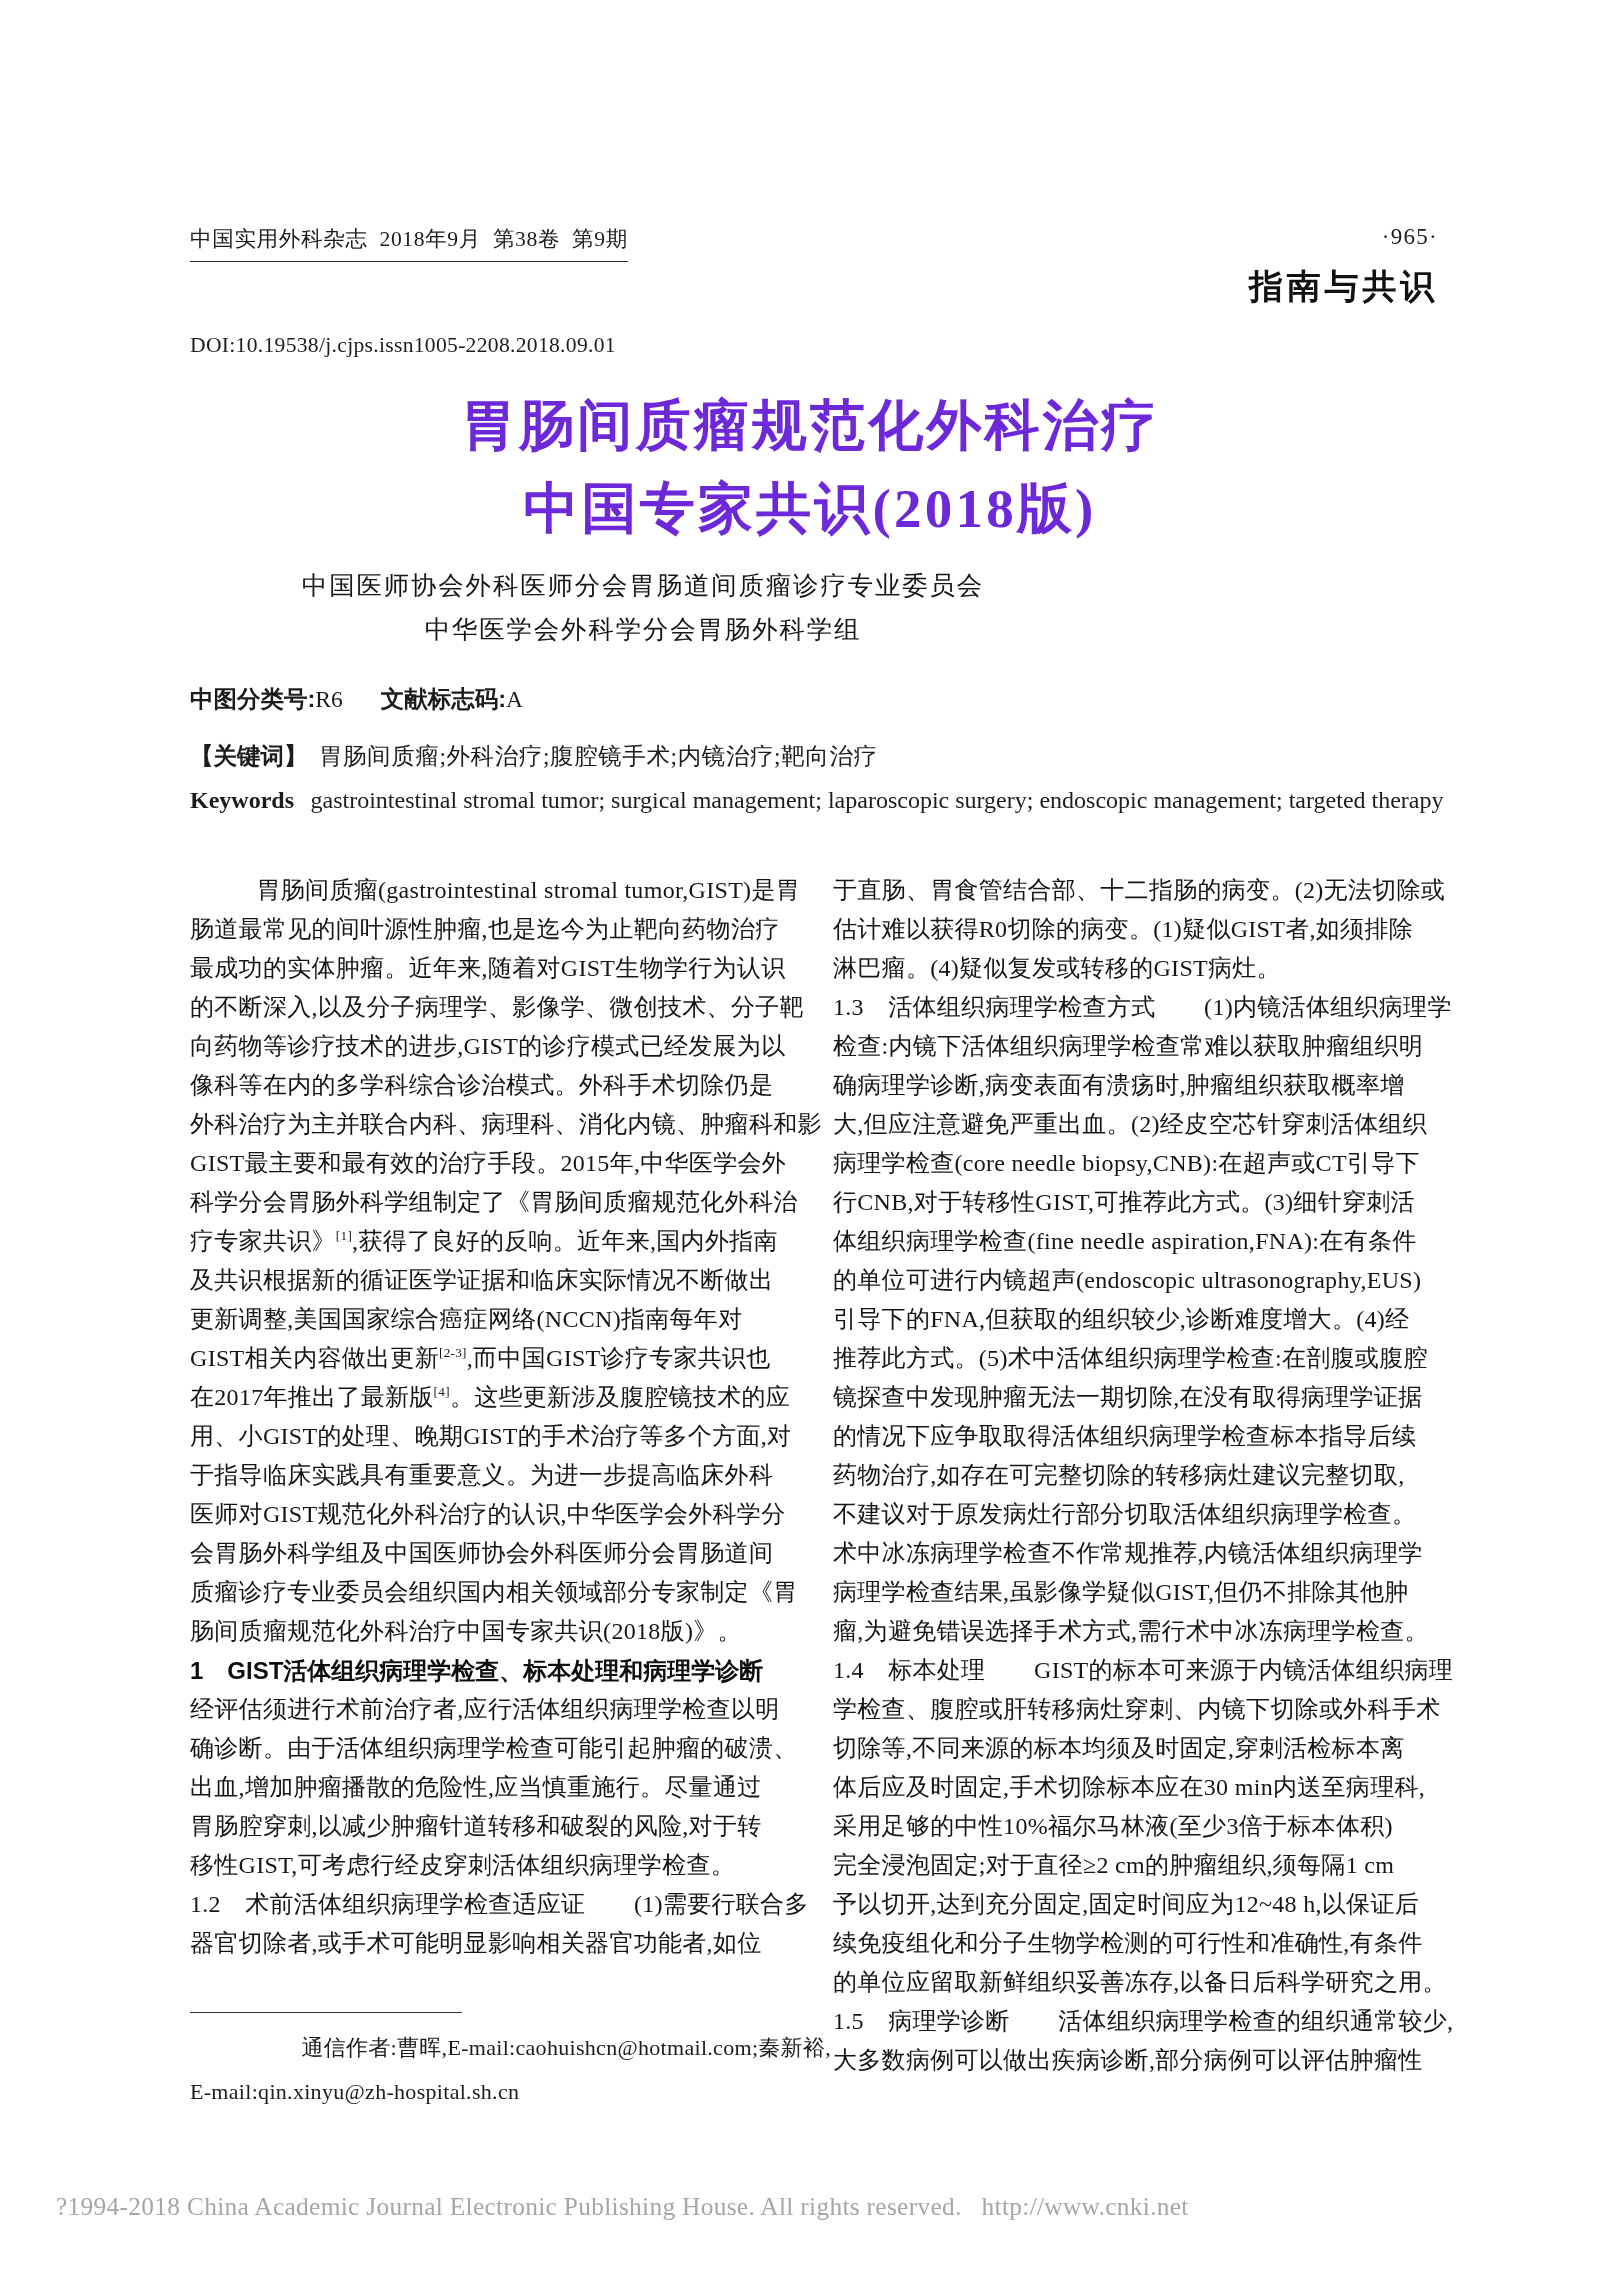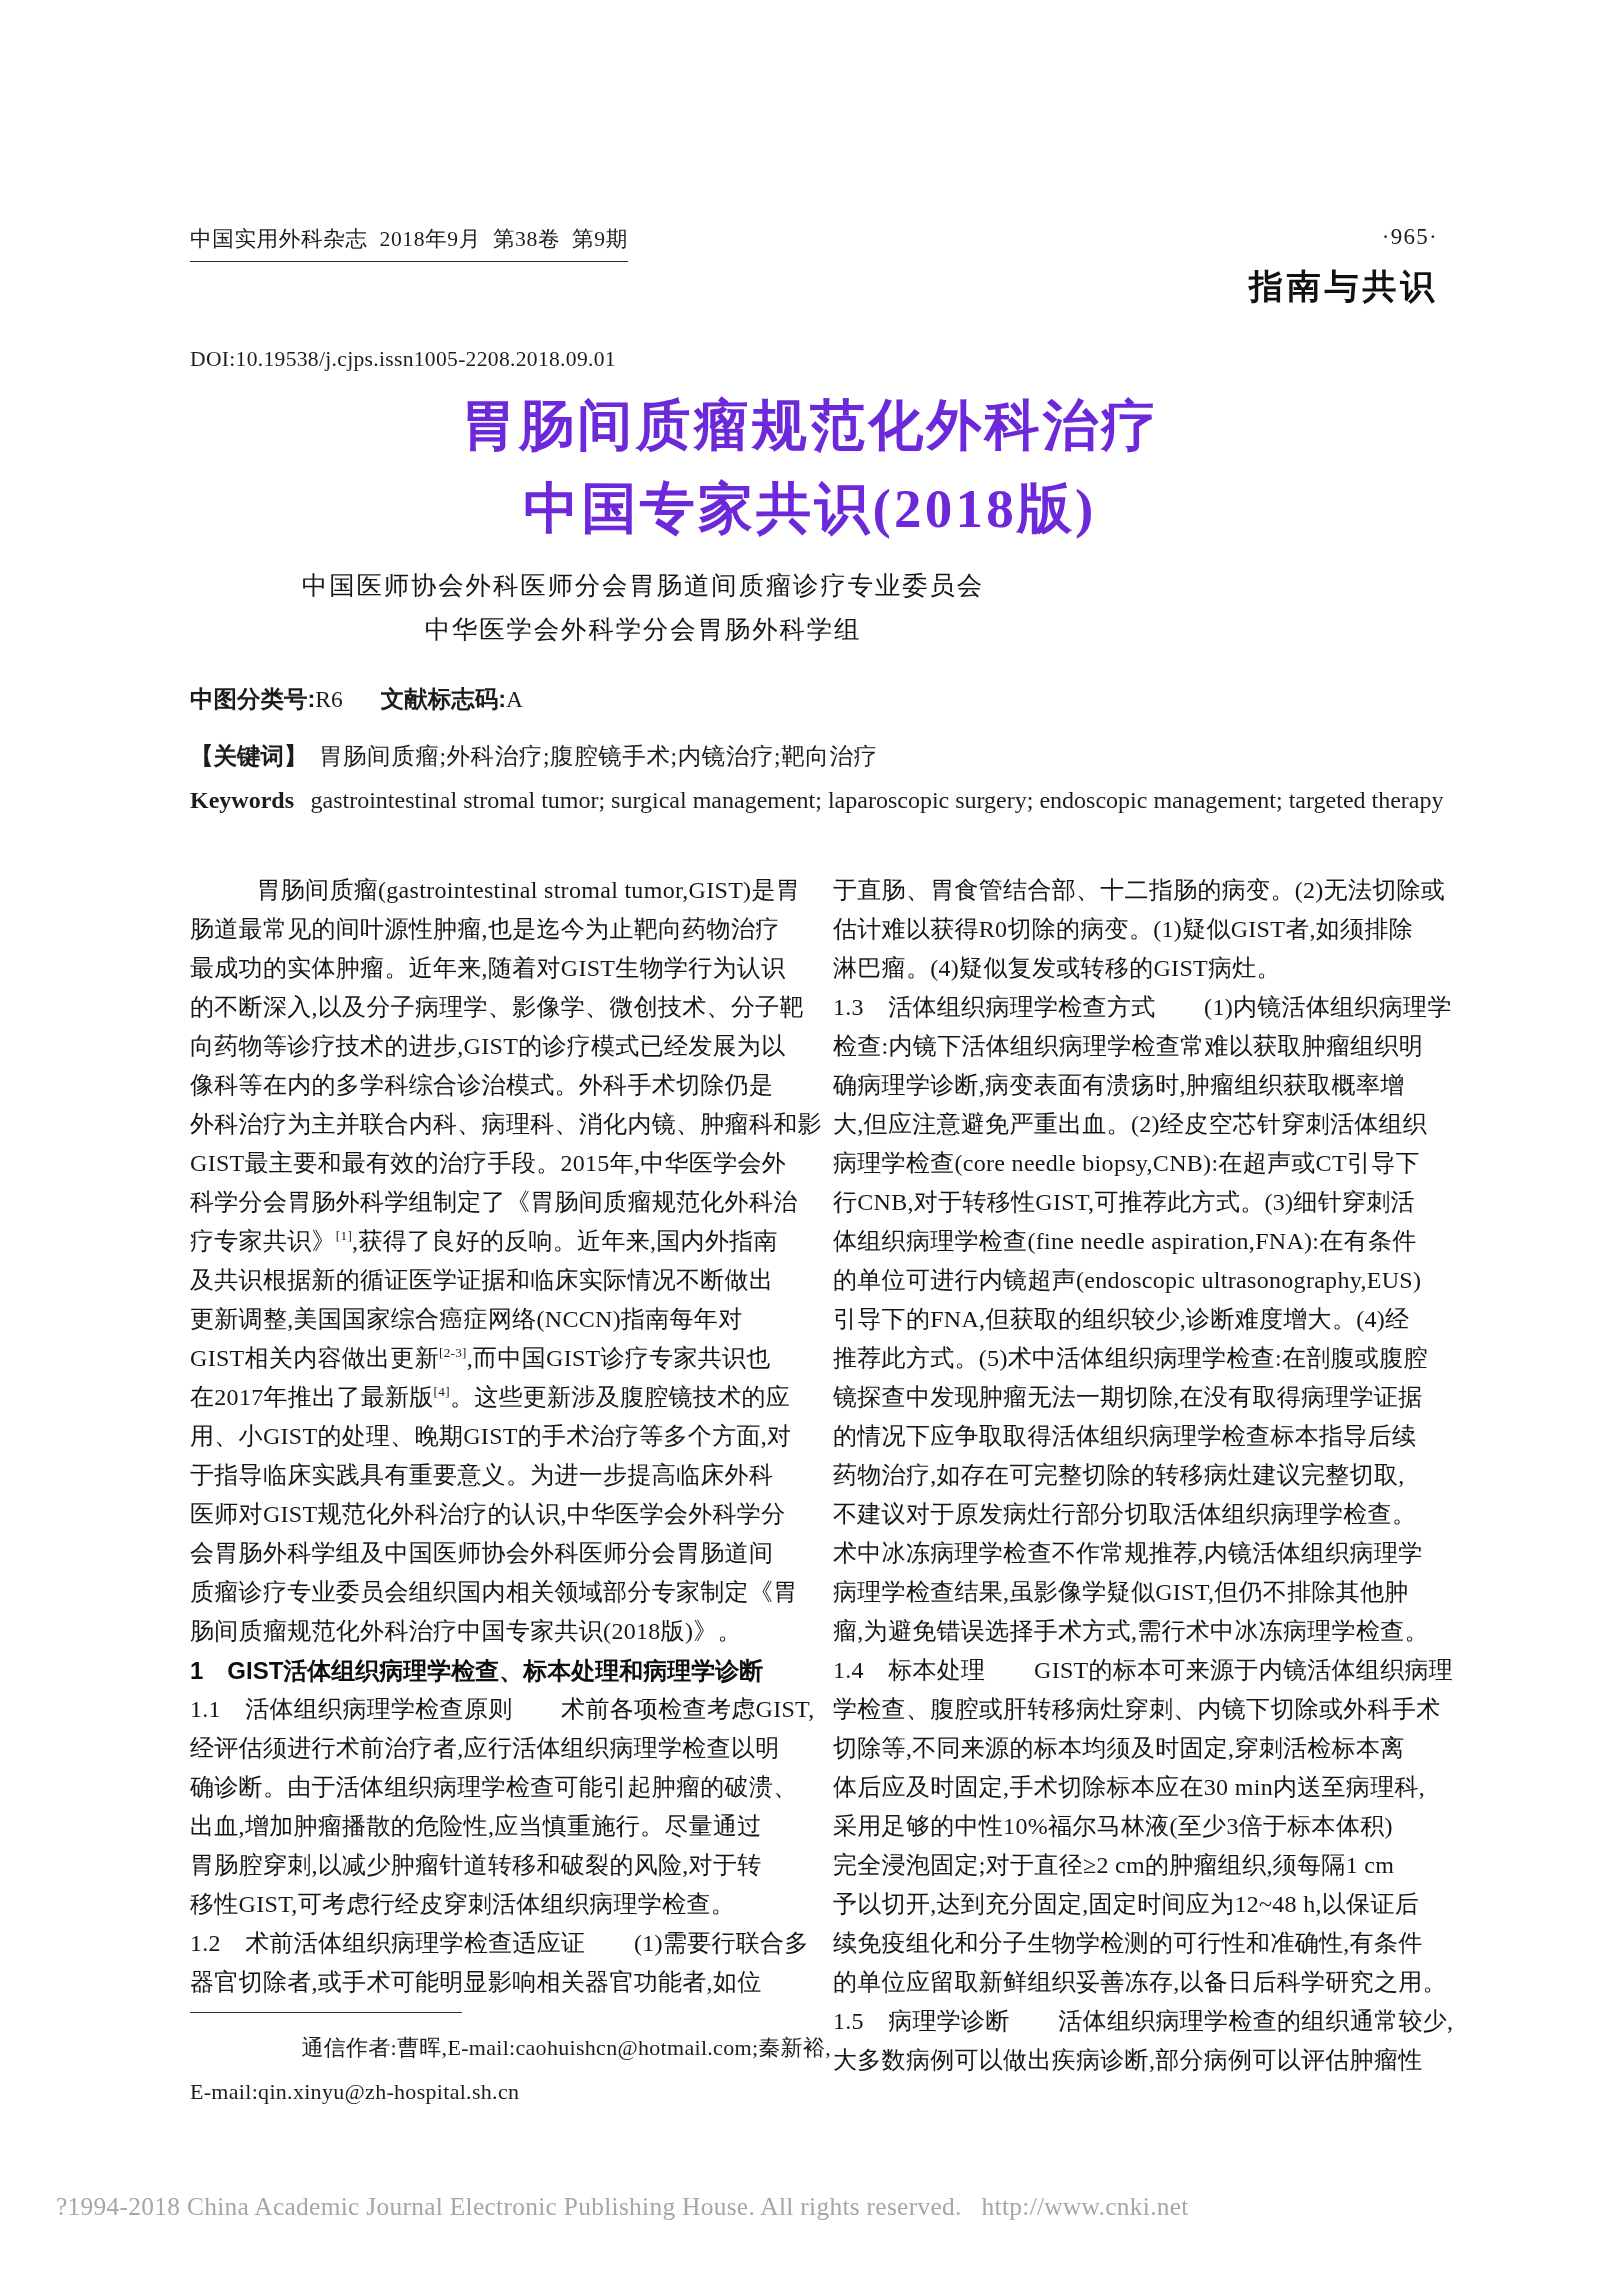--- a/index.html
+++ b/index.html
@@ -14,21 +14,21 @@
   .journal-line{
     position:absolute;left:190px;top:224px;font-size:21.6px;
     display:inline-block;border-bottom:1.9px solid #2a2a2a;padding-bottom:7.6px;
     white-space:pre;letter-spacing:0.6px;
   }
   .page-number{position:absolute;top:224px;right:182px;font-size:23px;letter-spacing:1.3px;}
   .column-label{
     position:absolute;top:264px;right:182px;font-size:34px;font-weight:700;
     font-family:"Liberation Sans","DejaVu Sans",sans-serif;letter-spacing:3.8px;color:#111;
   }
-  .doi{position:absolute;left:190px;top:347px;font-size:21.6px;letter-spacing:0.3px;}
+  .doi{position:absolute;left:190px;top:333px;font-size:21.6px;letter-spacing:0.3px;}
 
   
   .title1,.title2{
     position:absolute;left:0;width:1620px;text-align:center;margin:0;
     font-size:55px;font-weight:700;color:#6d28d9;letter-spacing:3.2px;
     font-family:"Liberation Serif","DejaVu Serif",serif;
   }
   .title1{top:389px;}
   .title2{top:472px;}
 
@@ -109,21 +109,20 @@
         <div class="bl">在2017年推出了最新版<sup>[4]</sup>。这些更新涉及腹腔镜技术的应</div>
         <div class="bl">用、小GIST的处理、晚期GIST的手术治疗等多个方面,对</div>
         <div class="bl">于指导临床实践具有重要意义。为进一步提高临床外科</div>
         <div class="bl">医师对GIST规范化外科治疗的认识,中华医学会外科学分</div>
         <div class="bl">会胃肠外科学组及中国医师协会外科医师分会胃肠道间</div>
         <div class="bl">质瘤诊疗专业委员会组织国内相关领域部分专家制定《胃</div>
         <div class="bl">肠间质瘤规范化外科治疗中国专家共识(2018版)》。</div>
       </div>
     <div class="sec-heading">1　GIST活体组织病理学检查、标本处理和病理学诊断</div>
     <div>
-        <div class="bl">1.1　活体组织病理学检查原则　　术前各项检查考虑GIST,</div>
         <div class="bl">经评估须进行术前治疗者,应行活体组织病理学检查以明</div>
         <div class="bl">确诊断。由于活体组织病理学检查可能引起肿瘤的破溃、</div>
         <div class="bl">出血,增加肿瘤播散的危险性,应当慎重施行。尽量通过</div>
         <div class="bl">胃肠腔穿刺,以减少肿瘤针道转移和破裂的风险,对于转</div>
         <div class="bl">移性GIST,可考虑行经皮穿刺活体组织病理学检查。</div>
       </div>
     <div>
         <div class="bl">1.2　术前活体组织病理学检查适应证　　(1)需要行联合多</div>
         <div class="bl">器官切除者,或手术可能明显影响相关器官功能者,如位</div>
       </div>

